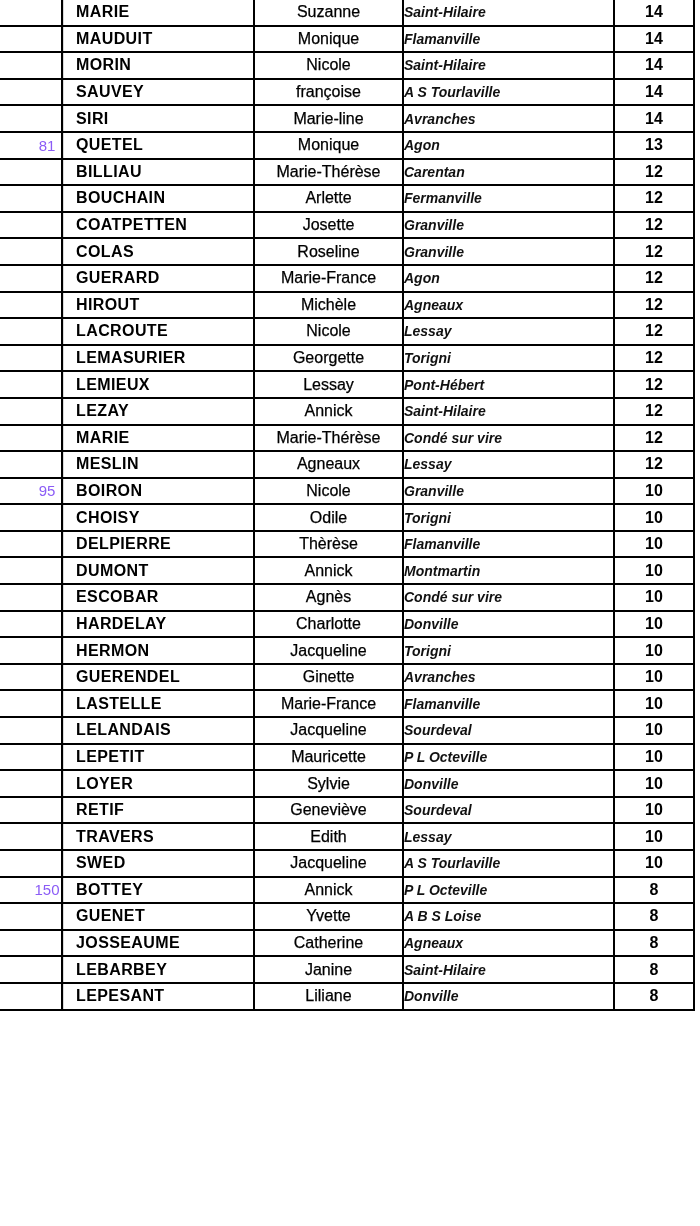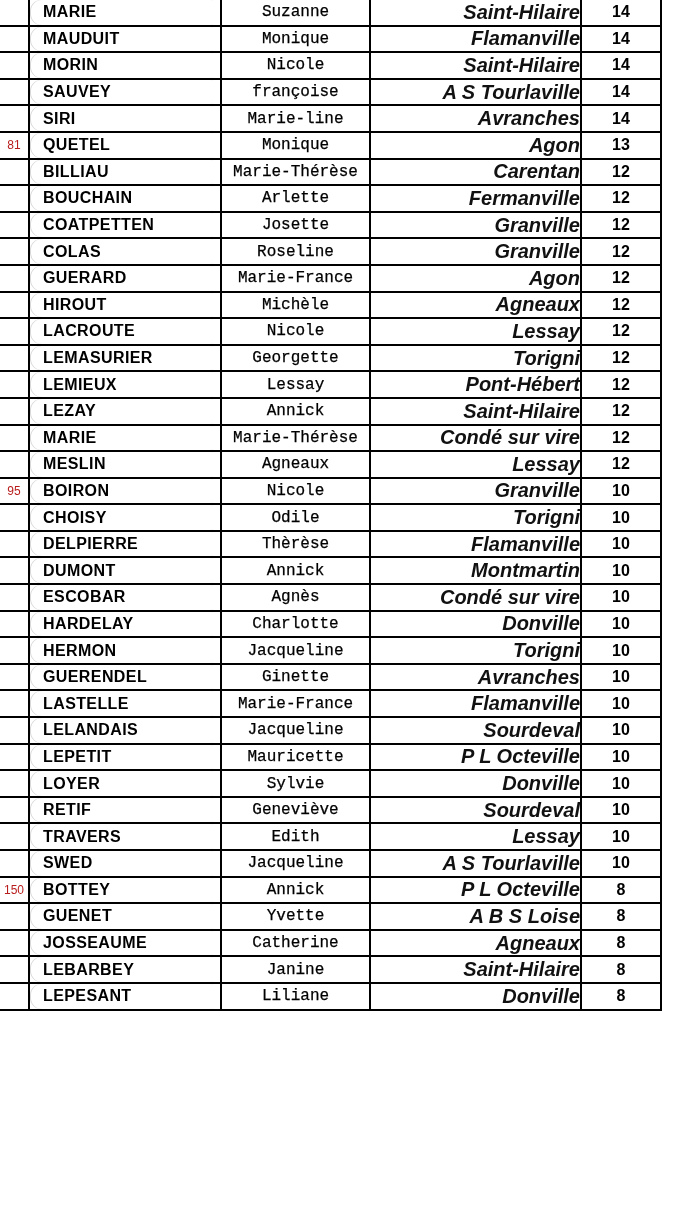--- a/index.html
+++ b/index.html
@@ -1,23 +1,23 @@
 <!DOCTYPE html>
 <html><head>
 <meta charset="utf-8">
 <style>
   html, body { margin: 0; padding: 0; background: #ffffff; }
   body { width: 700px; height: 1226px; position: relative; overflow: hidden; font-family: "Liberation Sans", sans-serif; }
   .sheet { position: absolute; left: 0; top: 0; width: 651px; }
   table { border-collapse: collapse; table-layout: fixed; width: 651px; }
   td { height: 24.6px; padding: 0; border-bottom: 2px solid #000; color: #000; white-space: nowrap; overflow: hidden; }
-  td.rank { width: 28px; border-right: 2px solid #000; font-size: 12px; text-align: center; color: #b91c1c; }
-  td.last { width: 177px; border-right: 2px solid #000; font-weight: bold; font-size: 16px; letter-spacing: 0.4px; padding-left: 13px; box-shadow: inset 1px 0 0 #d8d8d8; border-radius: 11px; }
-  td.first { width: 147px; border-right: 2px solid #000; font-size: 16px; text-align: center; font-family: Liberation Mono, monospace; }
-  td.club { width: 209px; border-right: 2px solid #000; font-size: 20px; font-style: italic; font-weight: bold; text-align: right; color: #111; }
+  td.rank { width: 28px; border-right: 2px solid #000; font-size: 15px; text-align: center; color: #8b5cf6; padding-left: 33px; }
+  td.last { width: 177px; border-right: 2px solid #000; font-weight: bold; font-size: 16px; letter-spacing: 0.4px; padding-left: 13px; box-shadow: inset 1px 0 0 #d8d8d8; }
+  td.first { width: 147px; border-right: 2px solid #000; font-size: 16px; text-align: center; }
+  td.club { width: 209px; border-right: 2px solid #000; font-size: 14px; font-style: italic; font-weight: bold; text-align: left; color: #111; }
   td.pts { width: 78px; border-right: 2px solid #000; font-size: 16px; font-weight: bold; text-align: center; border-radius: 12px; }
   td.first { font-weight: normal; -webkit-text-stroke: 0.25px #000; }
 </style>
 </head>
 <body>
 
 <div class="sheet">
   <table>
     <tbody id="tbody">
   <tr>

